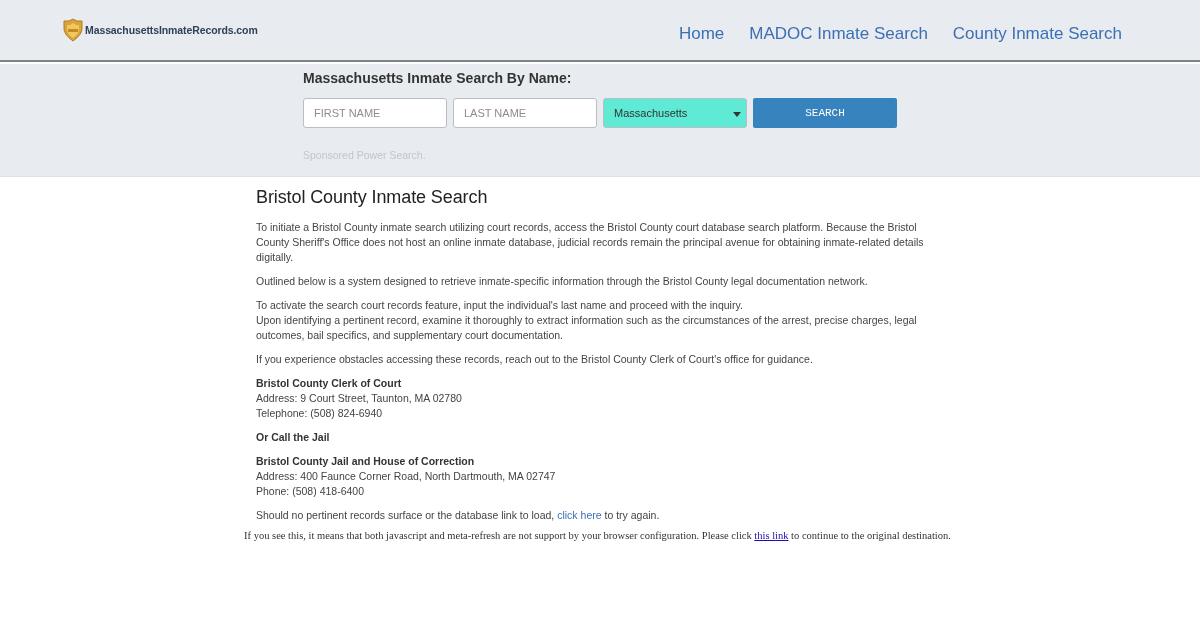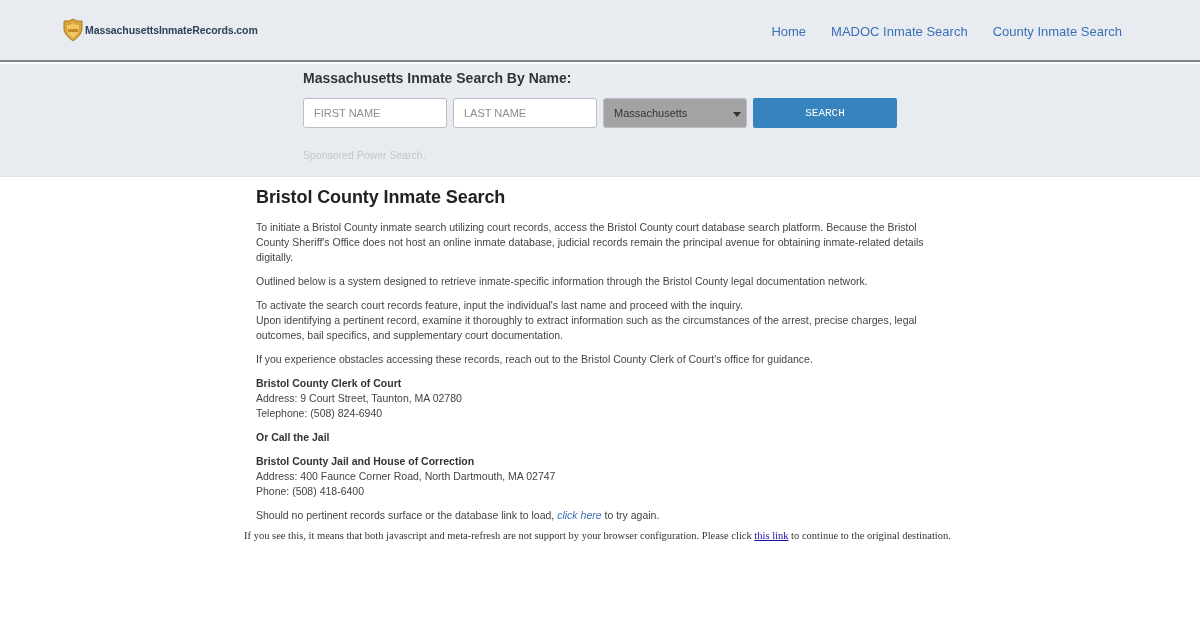--- a/index.html
+++ b/index.html
@@ -14,21 +14,21 @@
   .logo { position: absolute; left: 62px; top: 18px; display: flex; align-items: center; }
   .logo-badge {
     width: 22px; height: 24px; position: relative;
   }
   .logo-text {
     font-family: "Liberation Sans", sans-serif; font-weight: bold;
     font-size: 10.5px; color: #2f4156; margin-left: 1px; letter-spacing: -0.1px;
   }
   .nav { position: absolute; right: 78px; top: 24px; display: flex; gap: 25px; }
   .nav a {
-    color: #3b6fb6; text-decoration: none; font-size: 13px;
+    color: #3b6fb6; text-decoration: none; font-size: 17px;
     font-family: "Liberation Sans", sans-serif;
   }
 
   .search-band {
     position: absolute; left: 0; top: 64px; width: 1200px; height: 113px;
     background: #e8ecf0;
     border-bottom: 1px solid #dde2e7;
   }
   .search-title {
     position: absolute; left: 303px; top: 6px;
@@ -38,48 +38,48 @@
     position: absolute; top: 34px; width: 144px; height: 30px;
     background: #fff; border: 1px solid #b9bec4; border-radius: 3px;
     font-size: 11px; color: #999; padding: 12px 10px; line-height: 28px;
     font-family: "Liberation Sans", sans-serif;
   }
   .field::placeholder { color: #8d8d8d; }
   .field-first { left: 303px; }
   .field-last { left: 453px; }
   .select {
     position: absolute; left: 603px; top: 34px; width: 144px; height: 30px;
-    background: #a3a3a3; border: 1px solid #b9bec4; border-radius: 3px;
+    background: #5eead4; border: 1px solid #b9bec4; border-radius: 3px;
     font-size: 11px; color: #333; padding-left: 10px; line-height: 28px;
   }
   .select .caret {
     position: absolute; right: 5px; top: 13px; width: 0; height: 0;
     border-left: 4px solid transparent; border-right: 4px solid transparent;
     border-top: 5px solid #333;
   }
   .search-btn {
     position: absolute; left: 753px; top: 34px; width: 144px; height: 30px;
     background: #3783bd; border: none; border-radius: 2px;
     color: #fff; font-size: 11px; text-align: center; line-height: 30px;
     font-family: Liberation Mono, monospace;
   }
   .sponsored {
     position: absolute; left: 303px; top: 85px; font-size: 10.5px; color: #c0c6cc;
   }
 
   .content { position: absolute; left: 256px; top: 187px; width: 690px; }
   .content h1 {
-    font-size: 18px; font-weight: bold; color: #222; margin-bottom: 12px;
+    font-size: 18px; font-weight: normal; color: #222; margin-bottom: 12px;
     letter-spacing: -0.1px;
   }
   .content p {
     font-size: 10.5px; line-height: 15px; color: #444; margin-bottom: 9px;
   }
   .content p b { color: #333; }
-  .content a.inline { color: #3b6fb6; text-decoration: none; font-style: italic; }
+  .content a.inline { color: #3b6fb6; text-decoration: none; }
 
   .noscript {
     position: absolute; left: 0; top: 530px; width: 1195px; text-align: center;
     font-family: "Liberation Serif", "DejaVu Serif", serif; font-size: 10.5px; color: #333;
   }
   .noscript a { color: #1a0dab; text-decoration: underline; margin-top: 40px; }
 </style>
 </head>
 <body>
 

